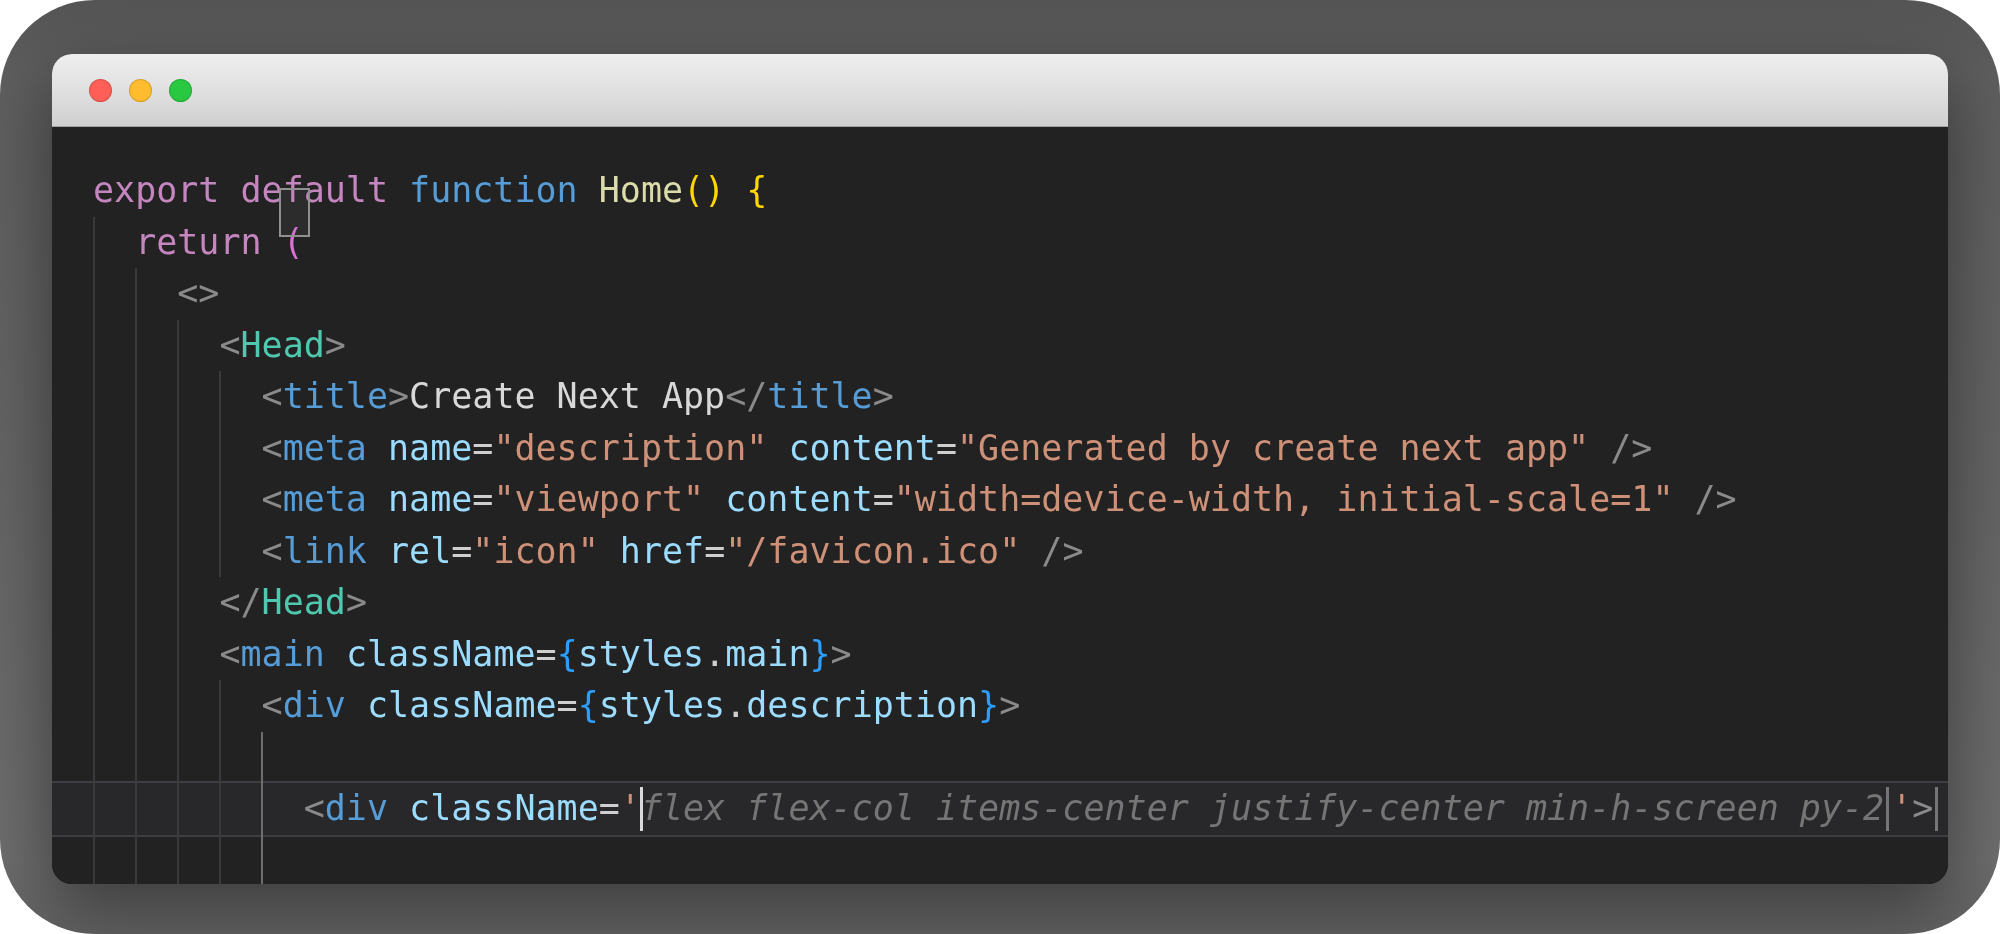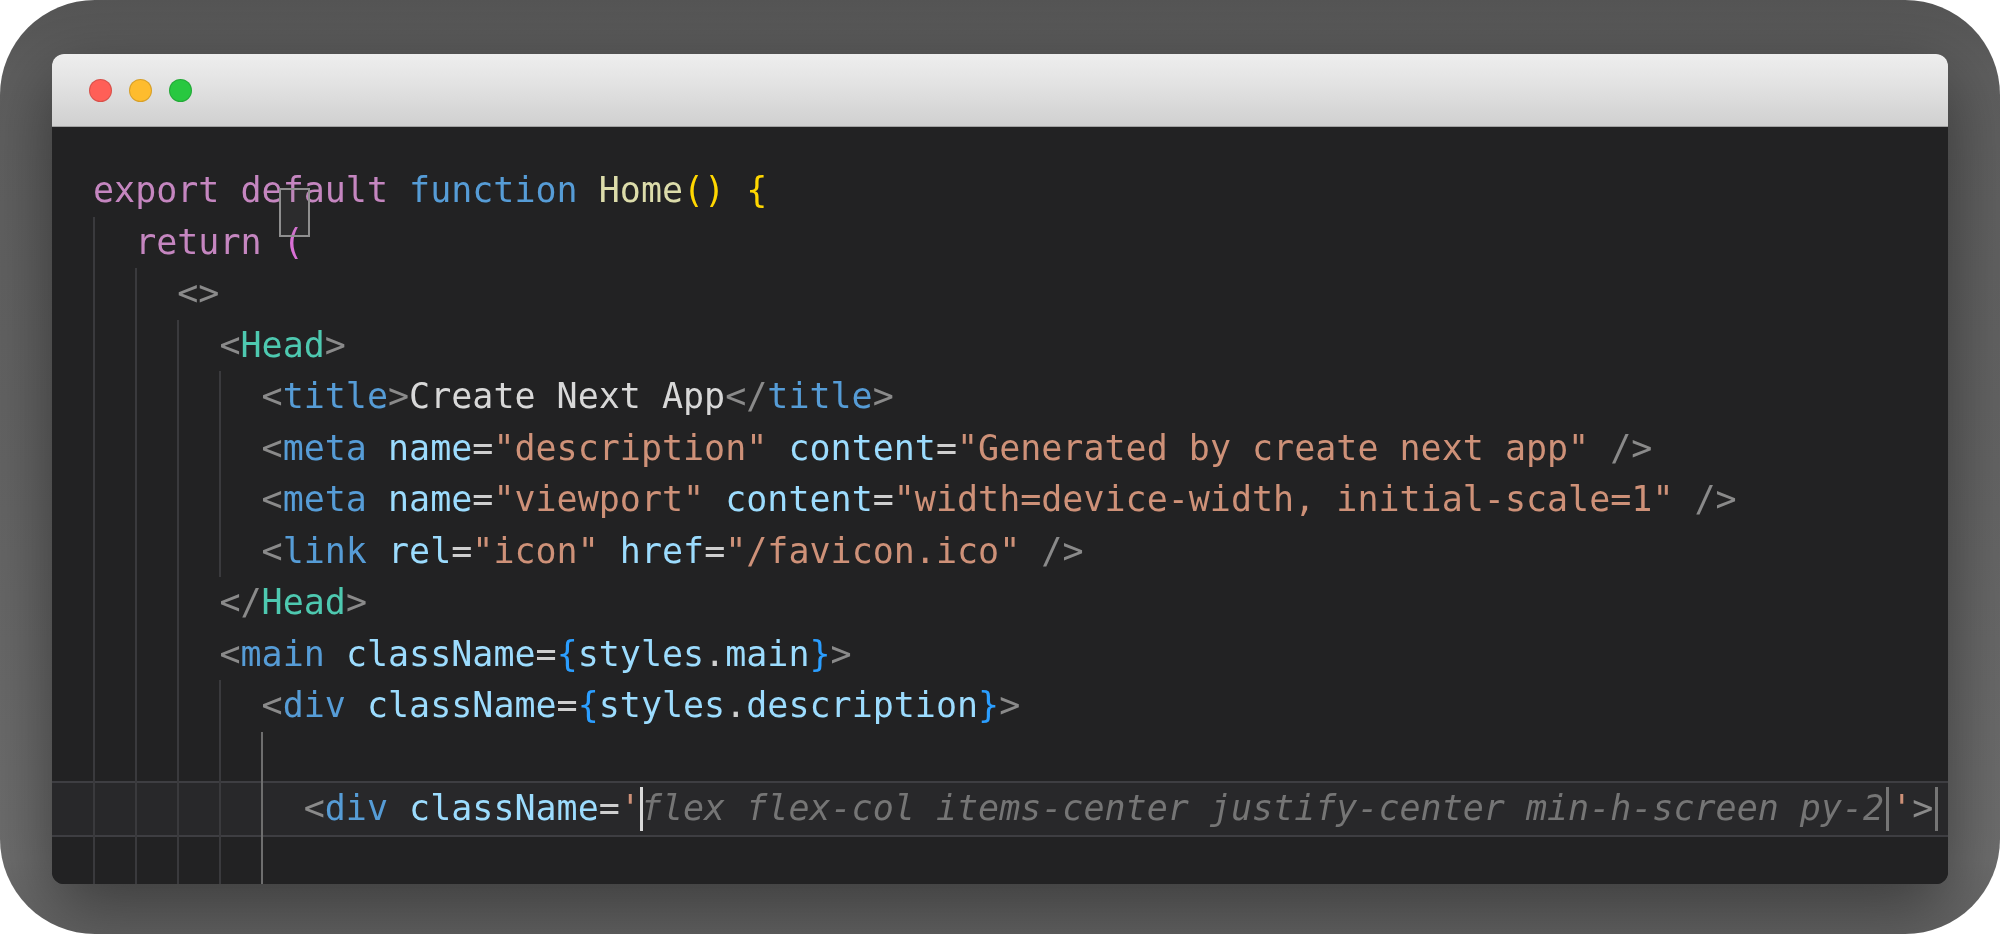--- a/index.html
+++ b/index.html
@@ -4,21 +4,21 @@
 <style>
   * { margin:0; padding:0; box-sizing:border-box; }
   html,body { background:#ffffff; width:2000px; height:934px; overflow:hidden;
               font-family:"DejaVu Sans Mono", monospace; }
 
   .frame { position:relative; width:2000px; height:934px;
            background:linear-gradient(180deg,#555555 0%, #5e5e5e 8%, #646464 50%, #6d6d6d 92%, #636363 100%);
            border-radius:95px; overflow:hidden; }
 
   .window { position:absolute; left:52px; top:54px; width:1896px; height:830px;
-            border-radius:12px; overflow:hidden; background:#222223;
+            border-radius:20px; overflow:hidden; background:#222223;
             box-shadow:0 24px 70px rgba(0,0,0,0.45); }
 
   .titlebar { position:absolute; left:0; top:0; right:0; height:73px;
               background:linear-gradient(180deg,#eeeeee 0%, #e3e3e3 40%, #d0d0d0 100%);
               border-bottom:1px solid #a2a2a2; }
   .lights { position:absolute; left:37px; top:0; height:73px; display:flex; align-items:center; gap:17px; }
   .light { width:23px; height:23px; border-radius:50%; border:1px solid rgba(0,0,0,0.15); }
 
   .editor { position:absolute; left:0; top:73px; right:0; bottom:0; background:#222223; overflow:hidden; }
 

